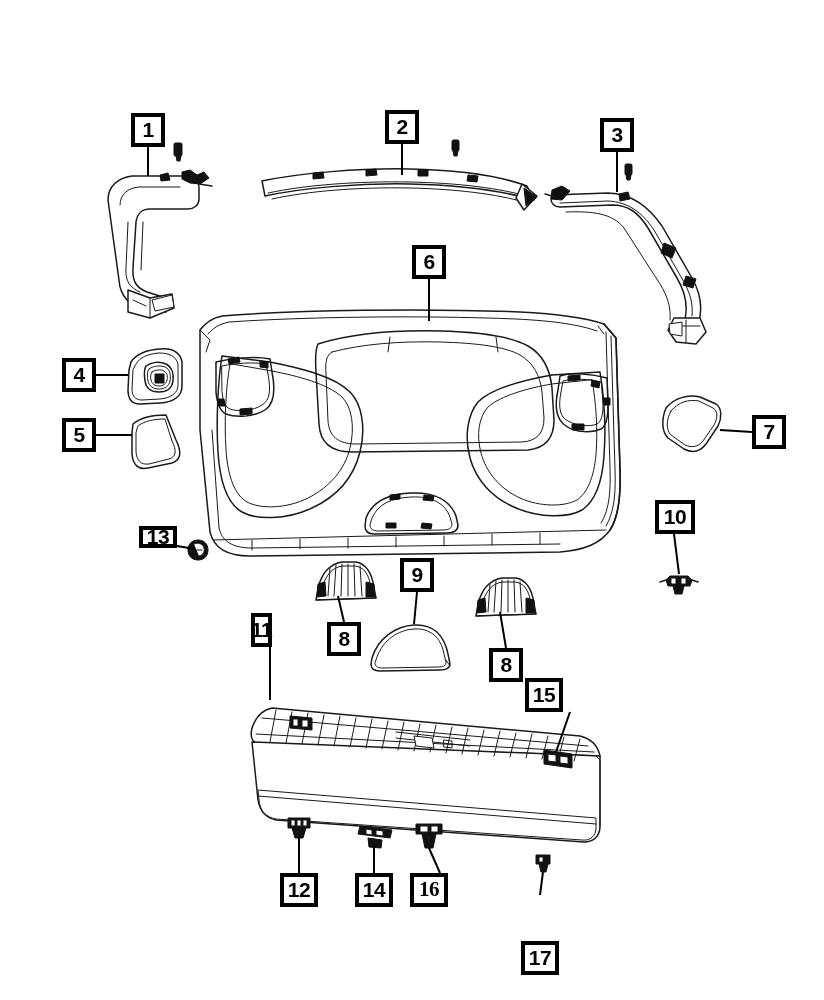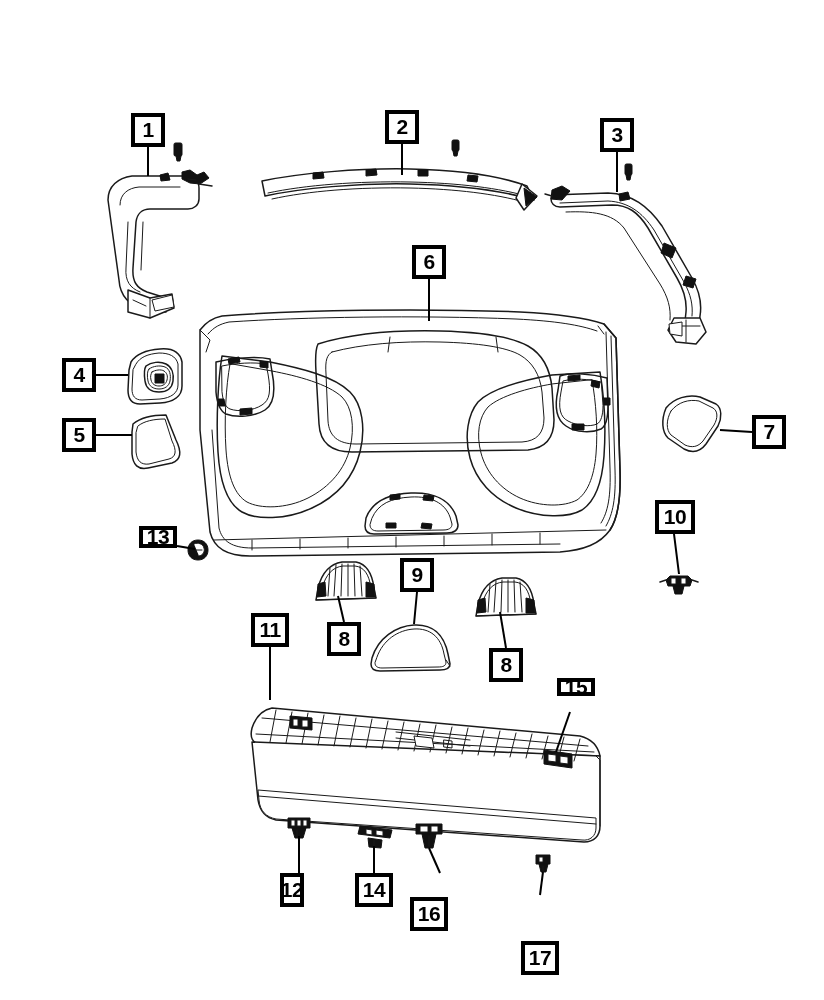--- a/index.html
+++ b/index.html
@@ -439,41 +439,41 @@
   </div>
 
   <div class="callout" style="left:489px;top:648px;width:34px;height:34px;">
     <span>8</span>
   </div>
 
   <div class="callout wide" style="left:655px;top:500px;width:40px;height:34px;">
     <span>10</span>
   </div>
 
-  <div class="callout wide" style="left:251px;top:613px;width:38px;height:34px;">
+  <div class="callout wide" style="left:251px;top:613px;width:21px;height:34px;">
     <span>11</span>
   </div>
 
-  <div class="callout wide" style="left:280px;top:873px;width:24px;height:34px;">
+  <div class="callout wide" style="left:280px;top:873px;width:38px;height:34px;">
     <span>12</span>
   </div>
 
   <div class="callout wide" style="left:139px;top:526px;width:38px;height:22px;">
     <span>13</span>
   </div>
 
   <div class="callout wide" style="left:355px;top:873px;width:38px;height:34px;">
     <span>14</span>
   </div>
 
-  <div class="callout wide" style="left:557px;top:678px;width:38px;height:18px;">
+  <div class="callout wide" style="left:525px;top:678px;width:38px;height:34px;">
     <span>15</span>
   </div>
 
-  <div class="callout wide" style="left:410px;top:897px;width:38px;height:34px;">
+  <div class="callout wide" style="left:410px;top:873px;width:38px;height:34px;font-family:Liberation Serif, serif;">
     <span>16</span>
   </div>
 
   <div class="callout wide" style="left:521px;top:941px;width:38px;height:34px;">
     <span>17</span>
   </div>
 
 </div>
 
 </body></html>

